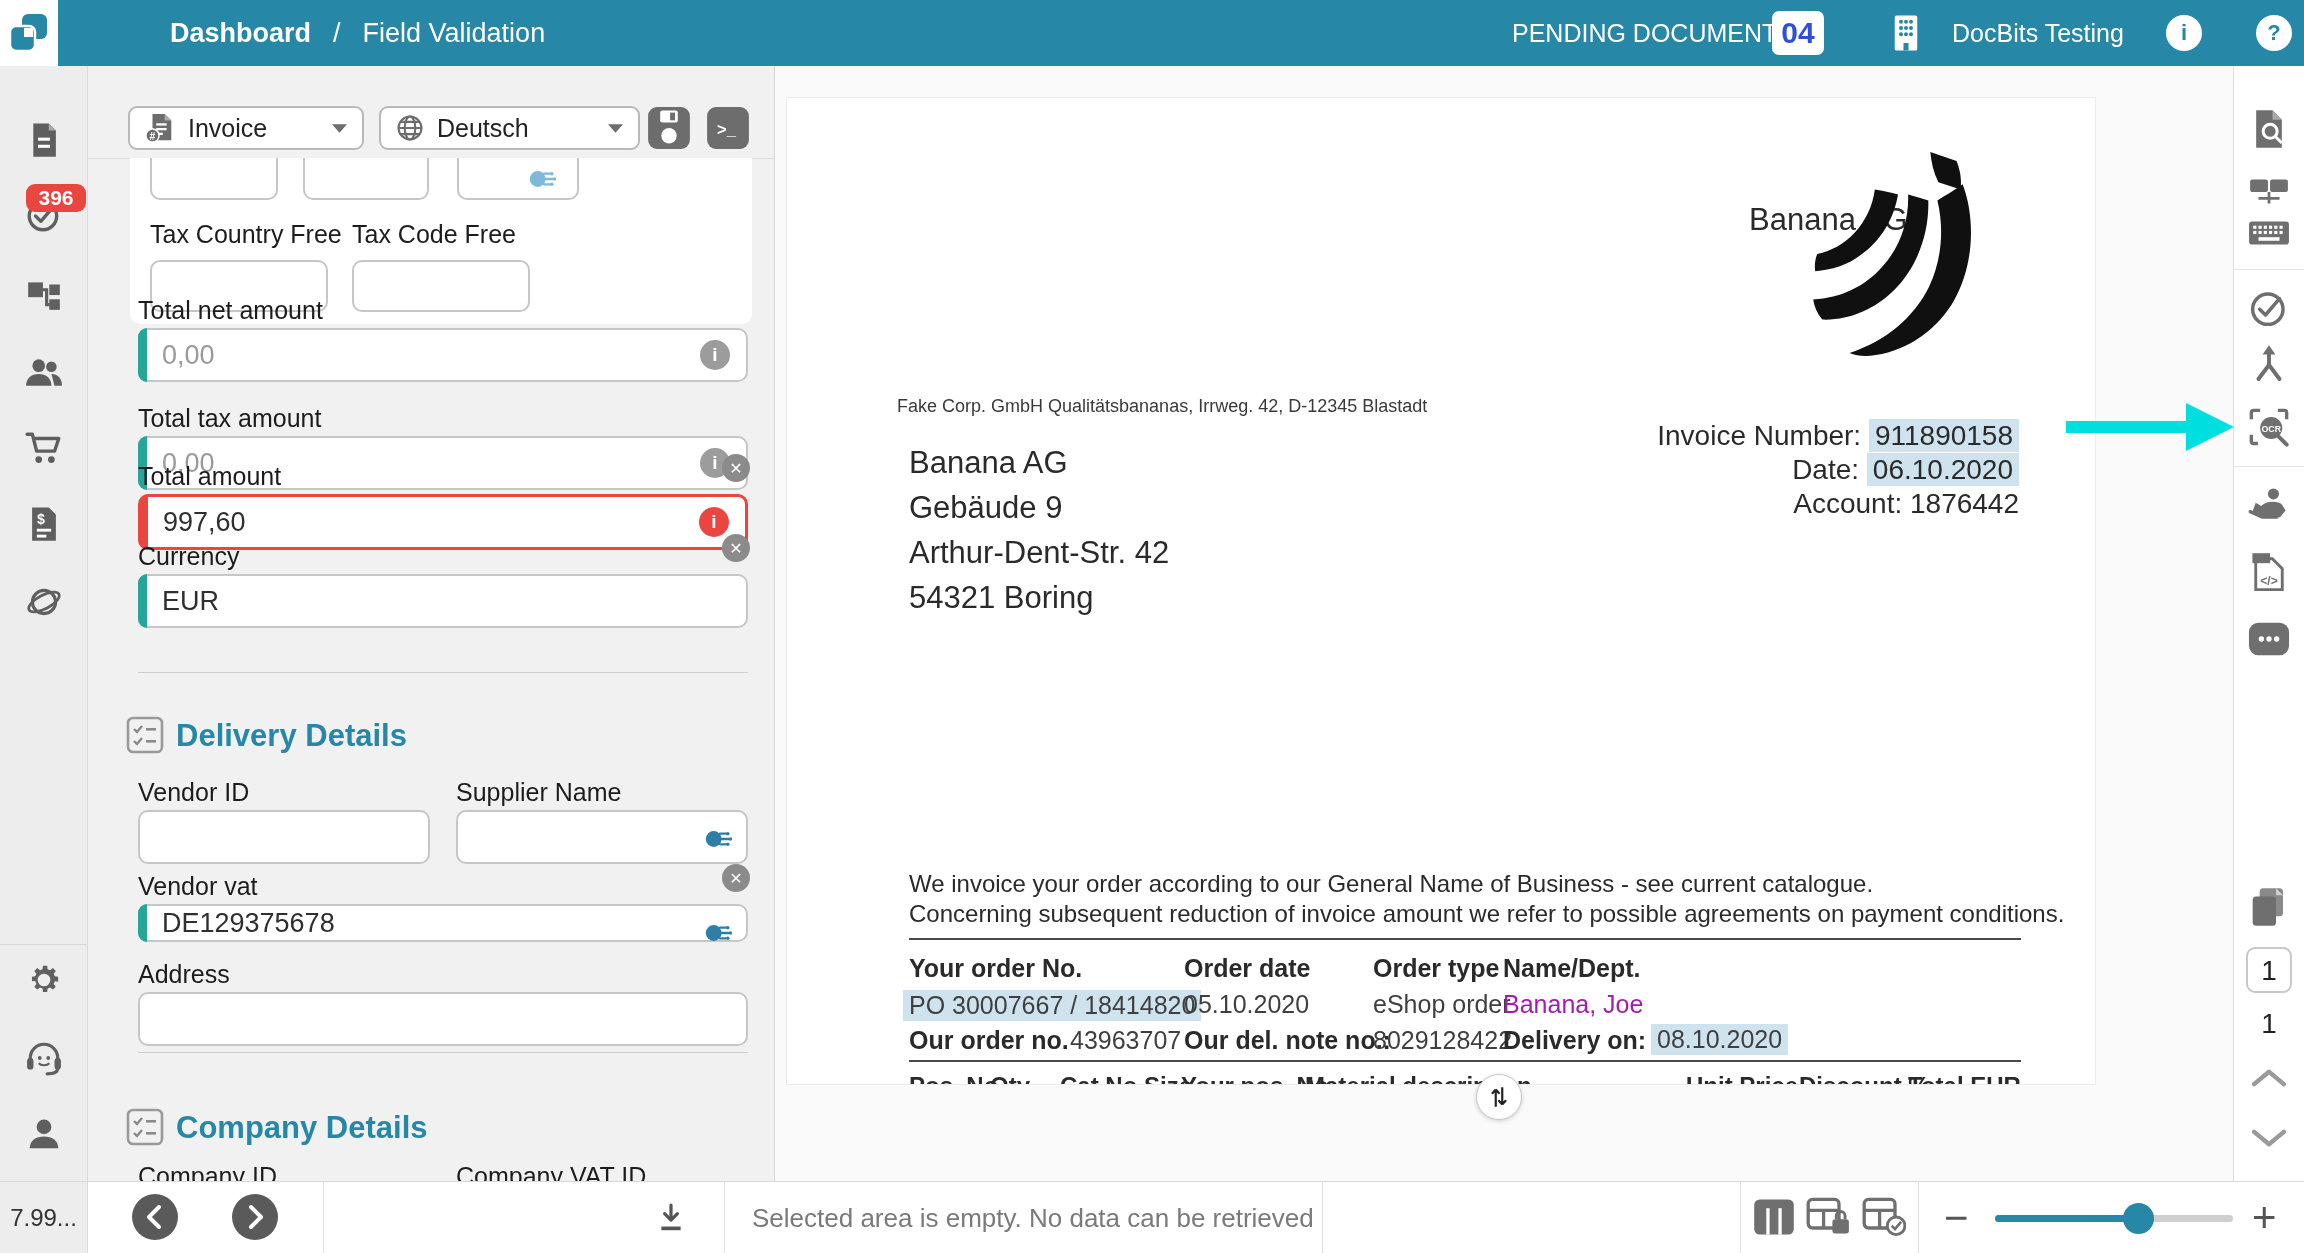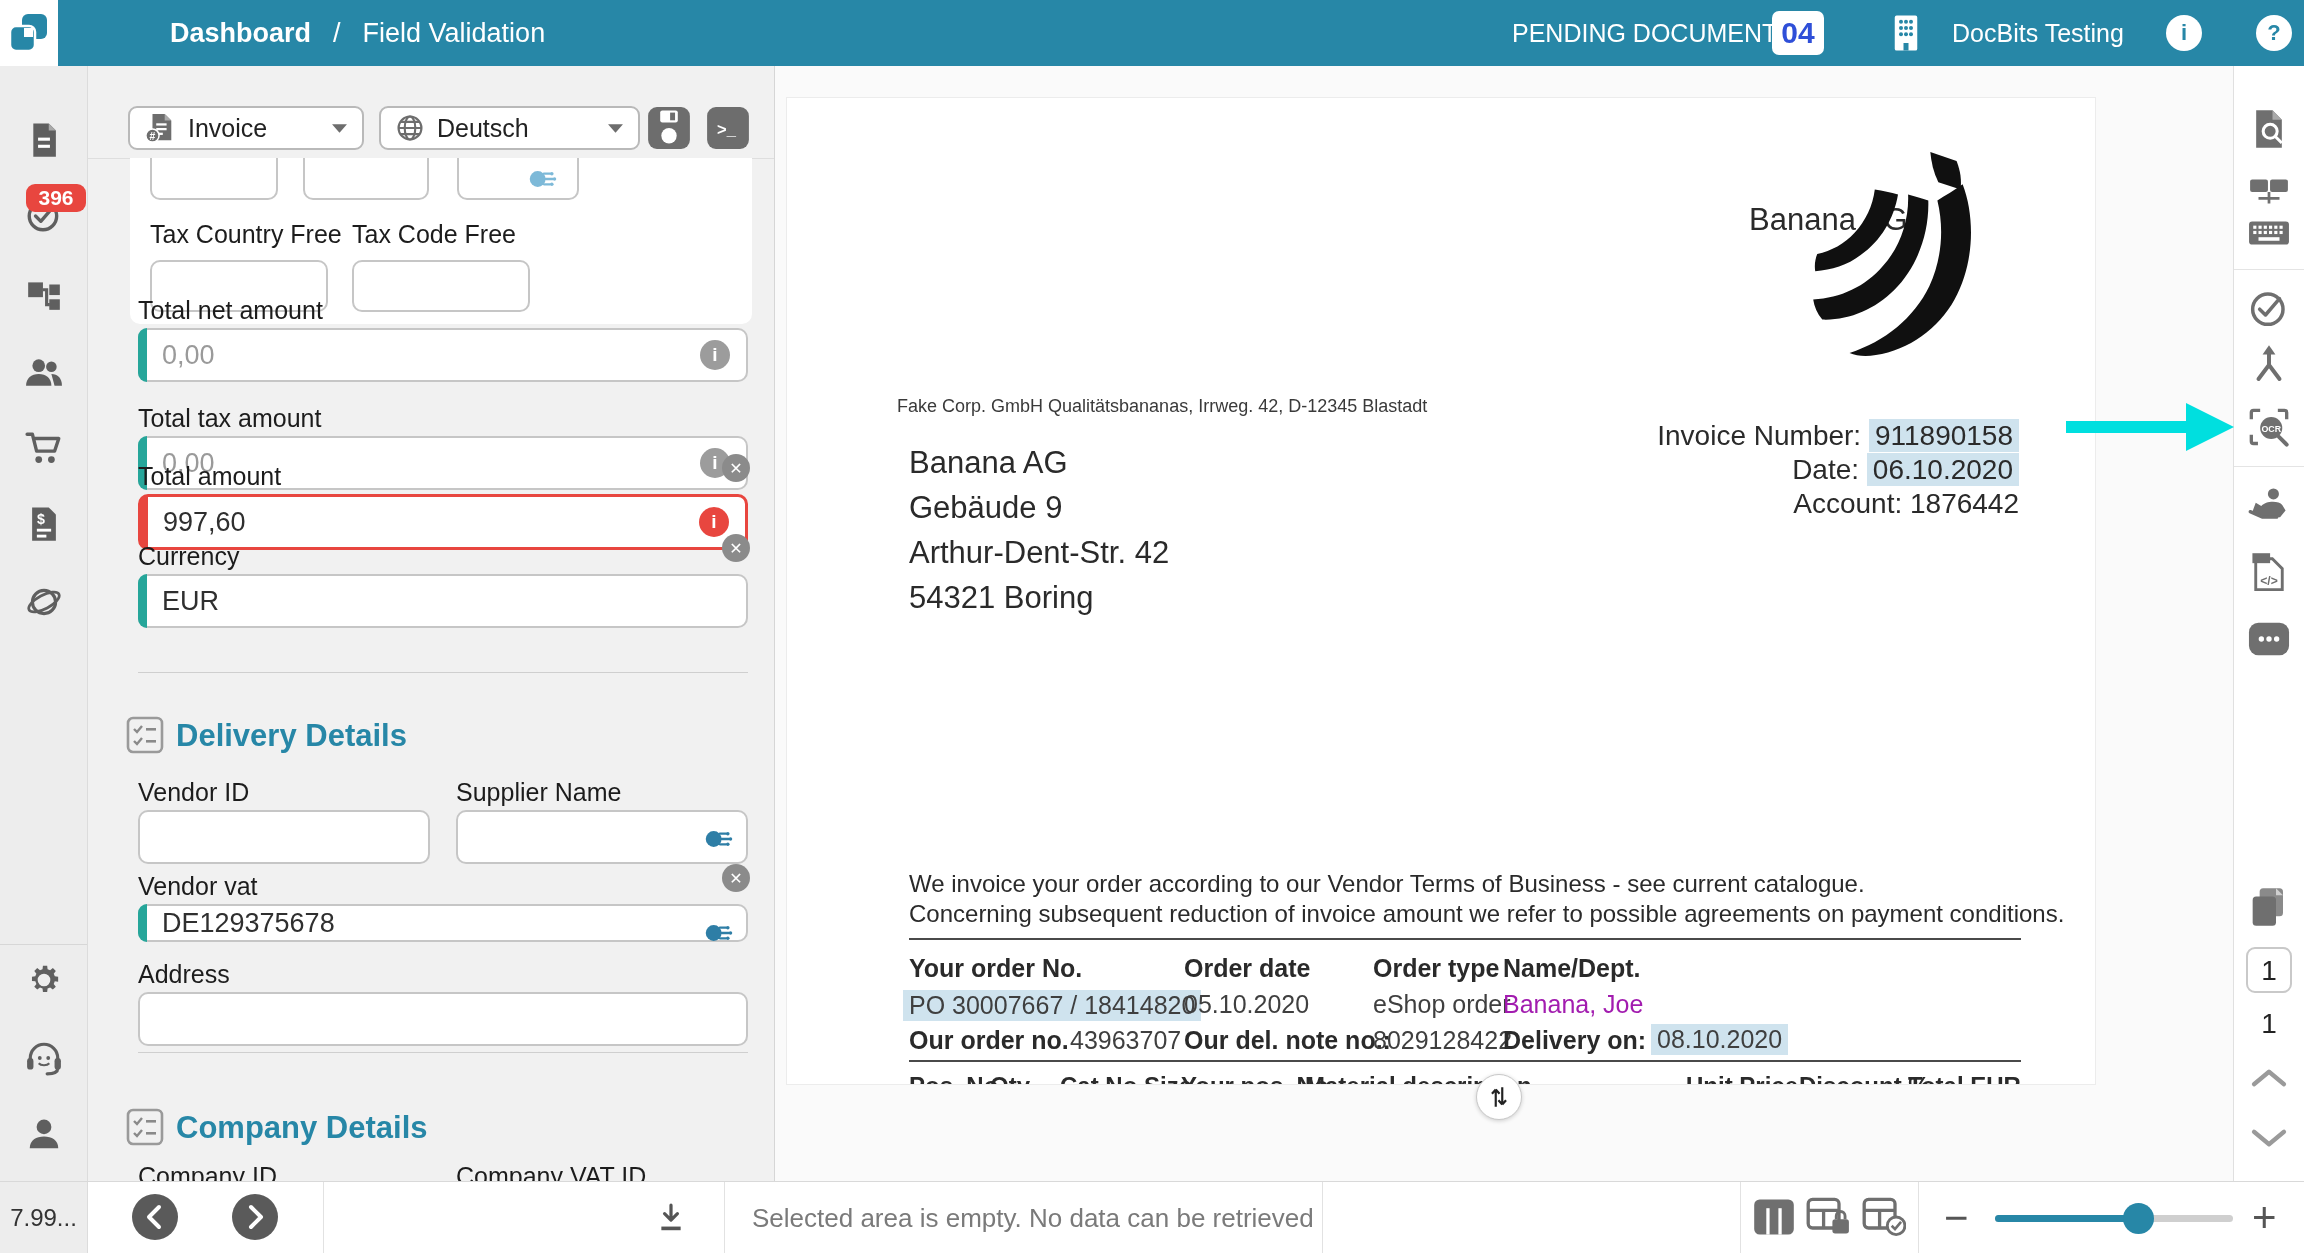--- a/index.html
+++ b/index.html
@@ -363,21 +363,21 @@
       </div>
       <div class="meta-row" style="top:356px;">
         <span>Date:</span>
         <span class="hl">06.10.2020</span>
       </div>
       <div class="meta-row" style="top:390px;">
         <span>Account:</span>
         <span>1876442</span>
       </div>
 
-      <span class="doc-t" style="left:122px;top:772px;font-size:24px;">We invoice your order according to our Vendor Terms of Business - see current catalogue.</span>
+      <span class="doc-t" style="left:122px;top:772px;font-size:24px;">We invoice your order according to our General Name of Business - see current catalogue.</span>
       <span class="doc-t" style="left:122px;top:802px;font-size:24px;">Concerning subsequent reduction of invoice amount we refer to possible agreements on payment conditions.</span>
 
       <div class="doc-hr" style="top:840px;"></div>
 
       <span class="doc-t b" style="left:122px;top:856px;font-size:25px;">Your order No.</span>
       <span class="doc-t b" style="left:397px;top:856px;font-size:25px;">Order date</span>
       <span class="doc-t b" style="left:586px;top:856px;font-size:25px;">Order type</span>
       <span class="doc-t b" style="left:716px;top:856px;font-size:25px;">Name/Dept.</span>
 
       <span class="doc-t hl" style="left:116px;top:892px;font-size:25px;color:#3f3f3f;">PO 30007667 / 18414820</span>

